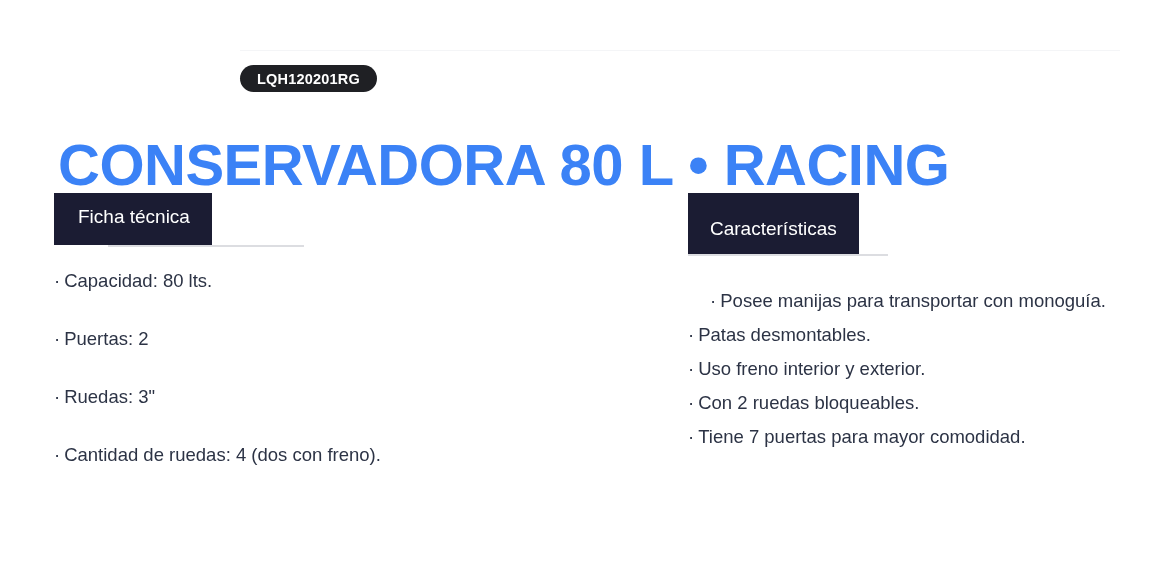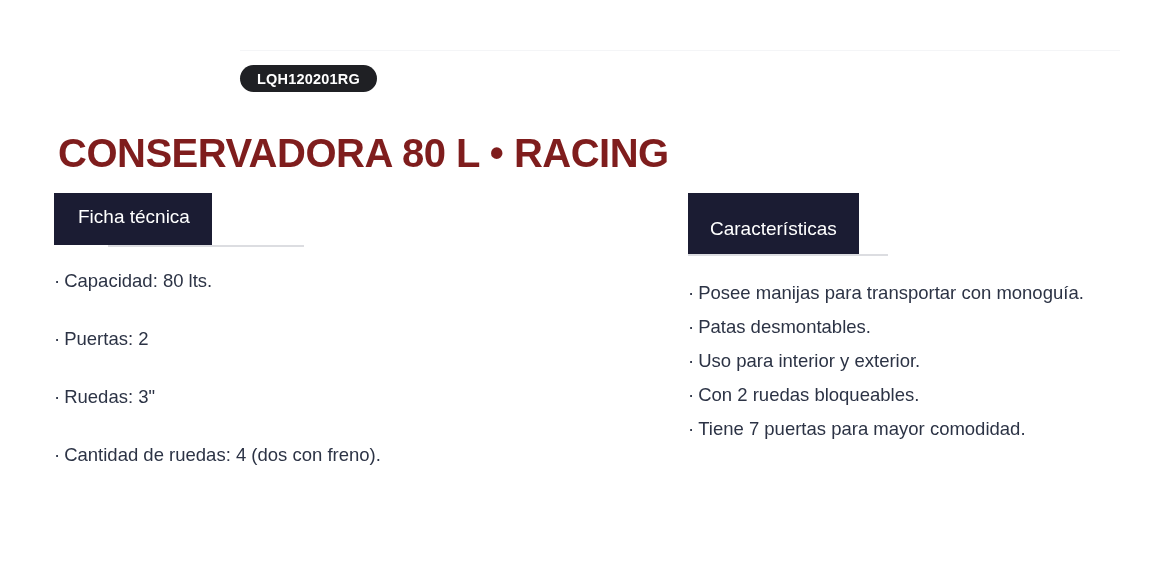--- a/index.html
+++ b/index.html
@@ -50,24 +50,24 @@
     font-weight: bold;
     letter-spacing: 0.2px;
     box-sizing: border-box;
   }
 
   
   .product-title {
     position: absolute;
     left: 58px;
     top: 90px;
-    font-size: 40px;
+    font-size: 58px;
     line-height: 72px;
     font-weight: bold;
-    color: #7f1d1d;
+    color: #3b82f6;
     letter-spacing: -0.5px;
     white-space: nowrap;
   }
 
   
   .col {
     position: absolute;
     top: 193px;
   }
   .col-left  { left: 54px;  width: 460px; }
@@ -101,21 +101,21 @@
   .spec-list li {
     font-size: 18.5px;
     color: #2c3345;
     white-space: nowrap;
   }
 
   .list-wide li { margin-top: 36px; }
   .list-wide li:first-child { margin-top: 23px; }
 
   .list-tight li { margin-top: 12px; }
-  .list-tight li:first-child { margin-top: 26px; }
+  .list-tight li:first-child { margin-top: 34px; text-align: center; }
 
   .bullet {
     display: inline-block;
     margin-right: 4px;
   }
 </style>
 </head>
 <body>
 
 <div class="page">
@@ -151,21 +151,21 @@
     <span class="head-rule rule-right"></span>
 
     <ul class="spec-list list-tight">
       <li>
         <span class="bullet">·</span><span>Posee manijas para transportar con monoguía.</span>
       </li>
       <li>
         <span class="bullet">·</span><span>Patas desmontables.</span>
       </li>
       <li>
-        <span class="bullet">·</span><span>Uso para interior y exterior.</span>
+        <span class="bullet">·</span><span>Uso freno interior y exterior.</span>
       </li>
       <li>
         <span class="bullet">·</span><span>Con 2 ruedas bloqueables.</span>
       </li>
       <li>
         <span class="bullet">·</span><span>Tiene 7 puertas para mayor comodidad.</span>
       </li>
     </ul>
   </div>
 

